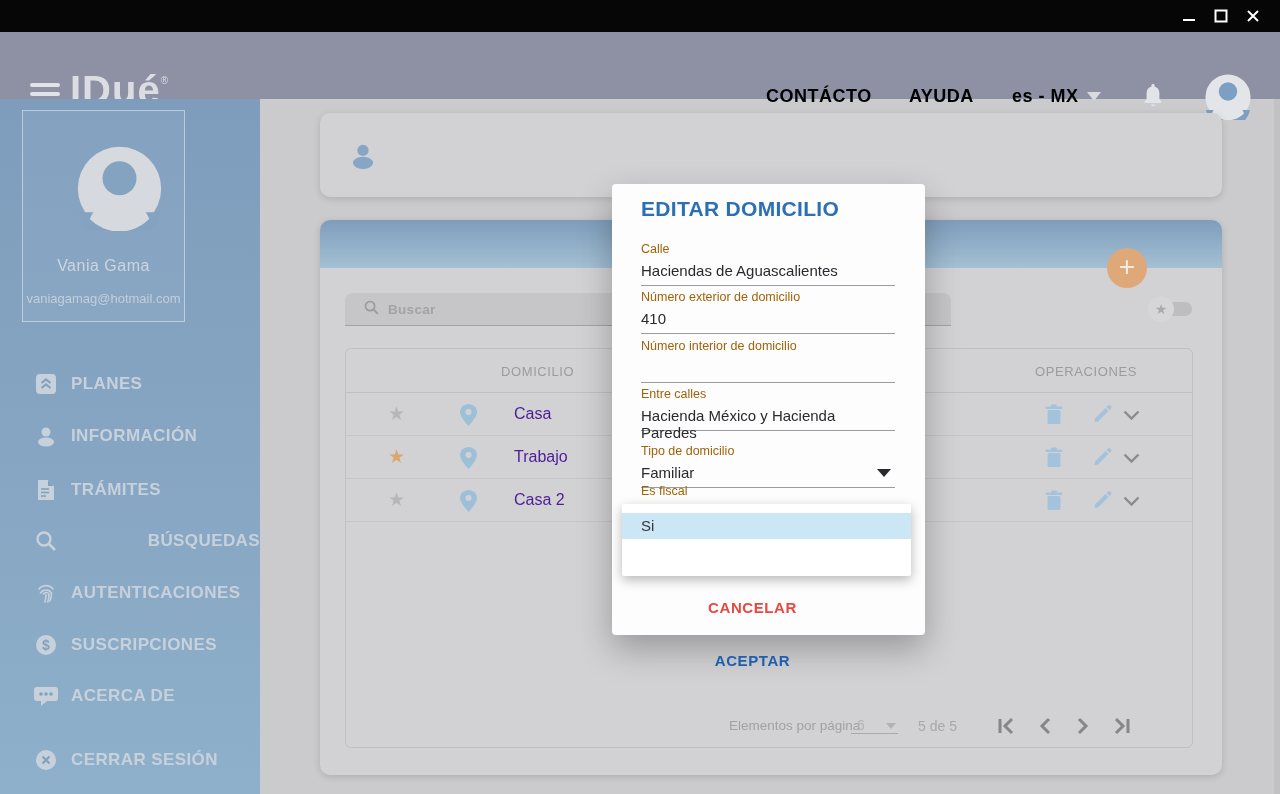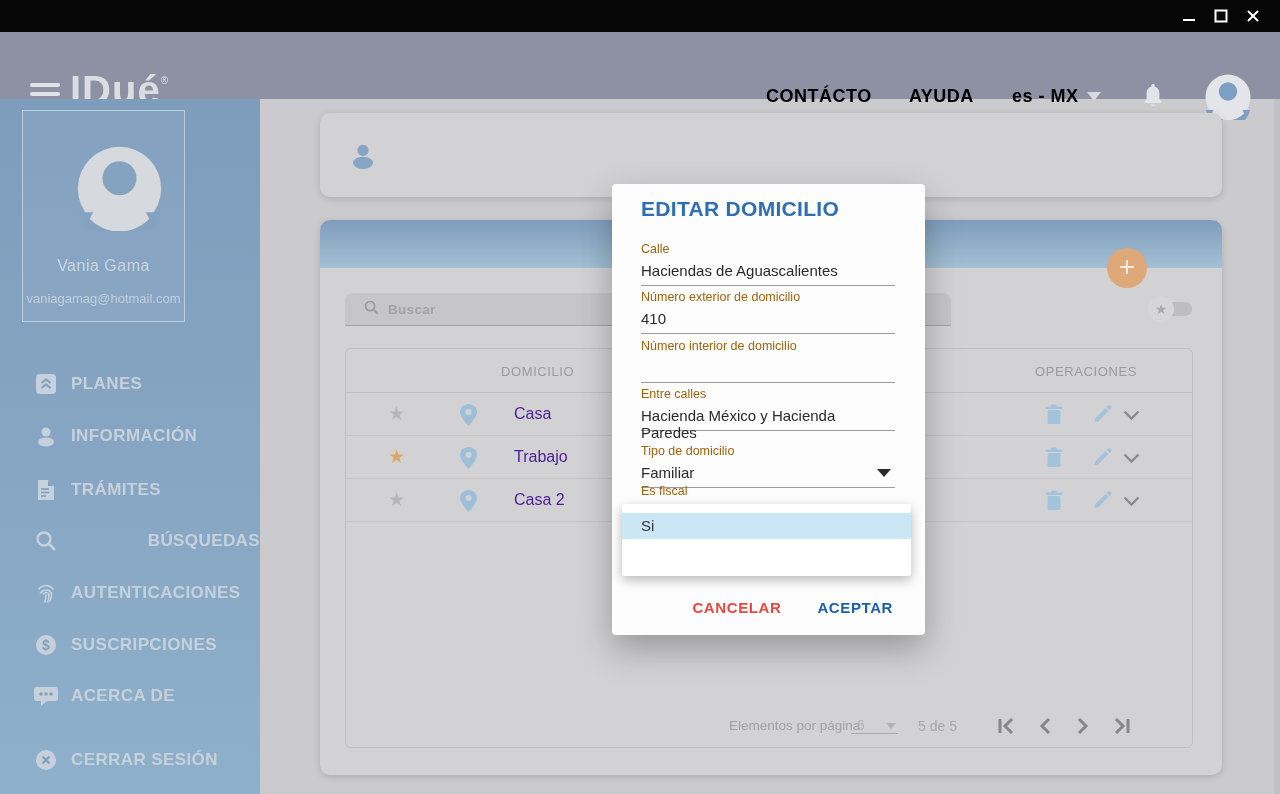--- a/index.html
+++ b/index.html
@@ -80,21 +80,21 @@
 
   
   .modal { position:absolute; left:612px; top:184px; width:313px; height:451px; background:#fdfdfe; border-radius:4px;
            box-shadow:0 14px 34px rgba(0,0,0,0.28); }
   .modal-title { position:absolute; left:29px; top:13px; font-size:21px; font-weight:bold; color:#2d6fb5; letter-spacing:0.3px; }
   .field { position:absolute; left:29px; width:254px; }
   .f-label { font-size:12.5px; color:#a16207; }
   .f-value { font-size:15px; color:#2a2a2e; margin-top:6px; height:18px; }
   .f-line { border-bottom:1px solid #9c9ca0; margin-top:5px; }
   .f-caret { position:absolute; right:4px; top:25px; width:0; height:0; border-left:7px solid transparent; border-right:7px solid transparent; border-top:8px solid #2a2a2e; }
-  .modal-actions { position:absolute; left:0; top:415px; width:281px; display:flex; justify-content:flex-end; gap:36px; }
+  .modal-actions { position:absolute; left:0; top:415px; width:281px; display:flex; justify-content:flex-end; gap:36px;flex-direction:column; }
   .btn-text { font-size:15px; font-weight:bold; letter-spacing:0.6px; background:none; border:none; cursor:pointer; font-family:"Liberation Sans", sans-serif; }
   .btn-cancel { color:#e8483f; }
   .btn-accept { color:#1d5fae; }
 
   .dropdown { position:absolute; left:622px; top:504px; width:289px; height:72px; background:#ffffff; border-radius:2px;
               box-shadow:0 4px 12px rgba(0,0,0,0.28); padding-top:9px; }
   .dd-option { height:26px; line-height:26px; padding-left:19px; font-size:15px; color:#37373b; cursor:pointer; }
   .dd-option.hl { background:#cbe7f5; }
 </style>
 </head>

